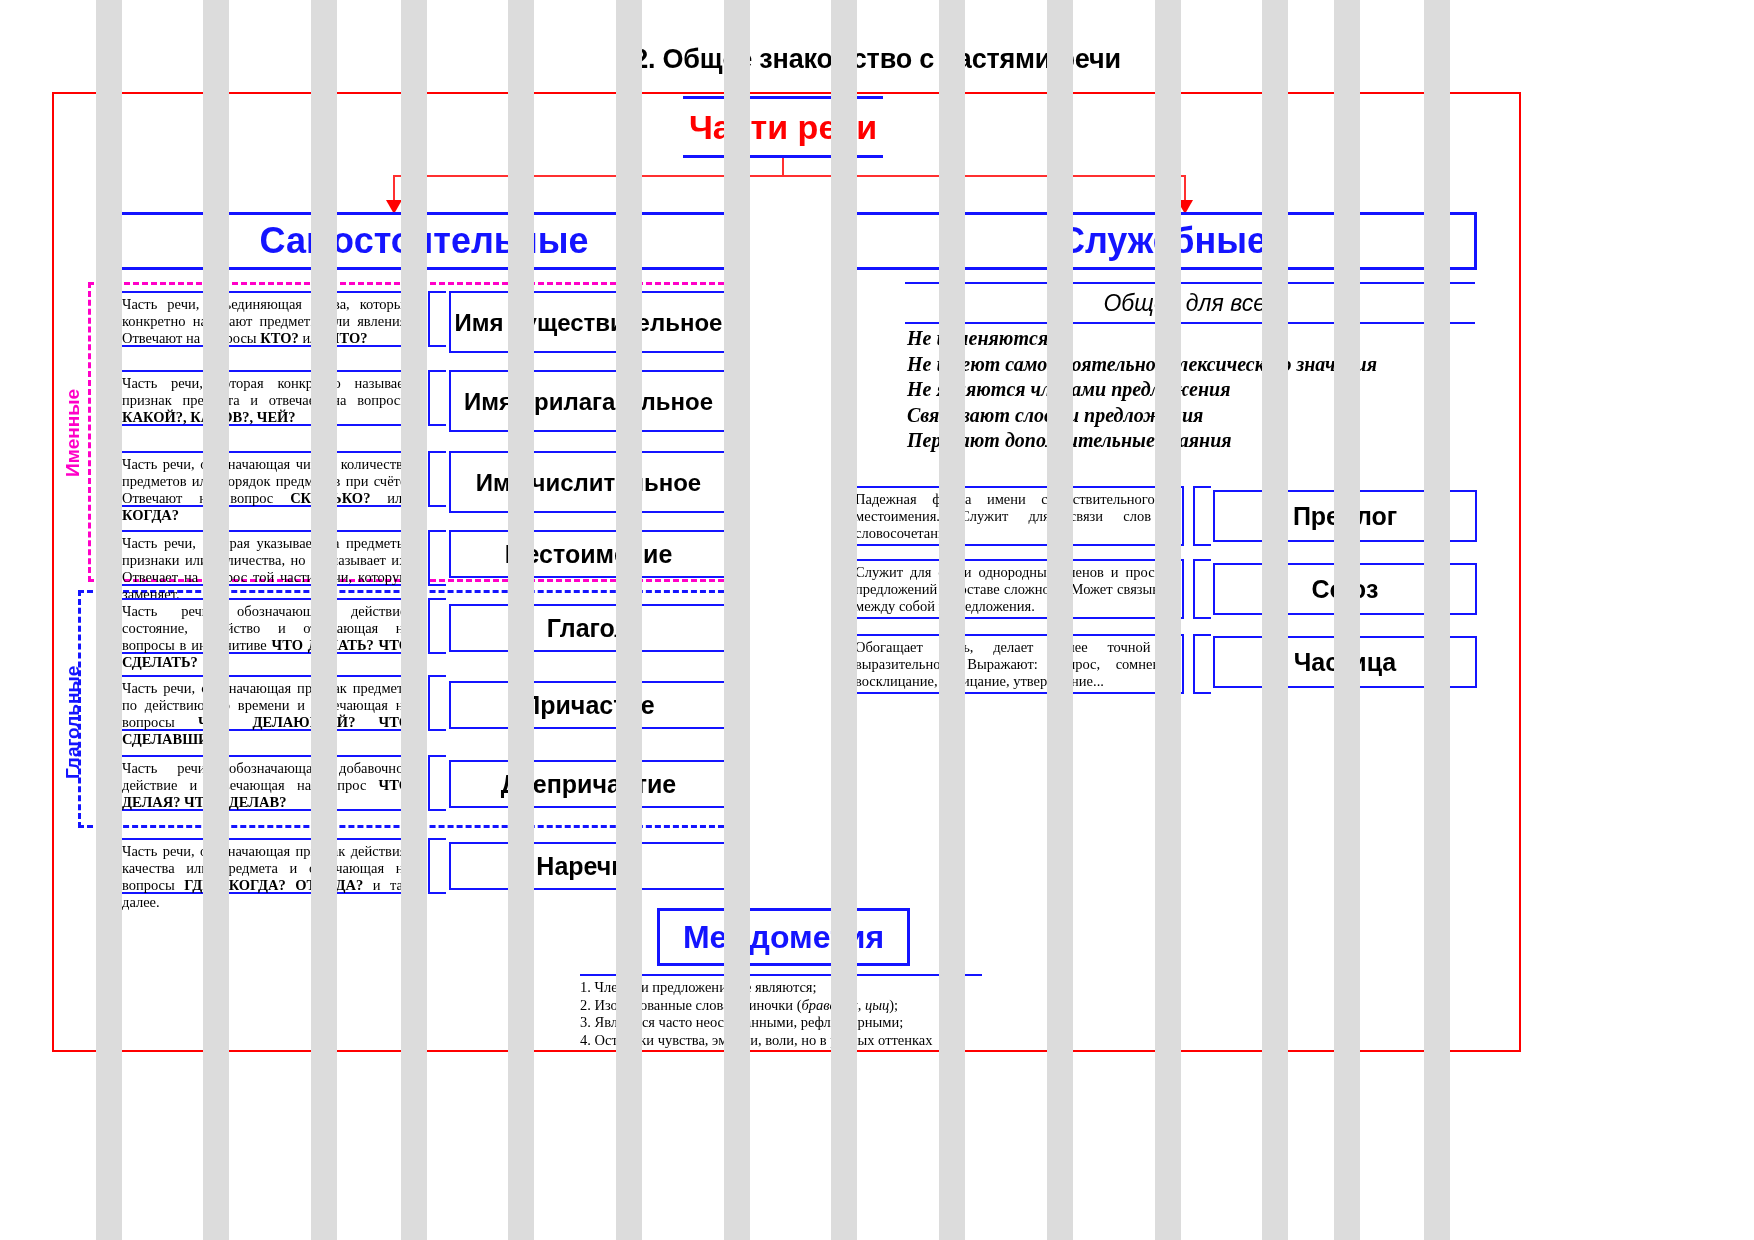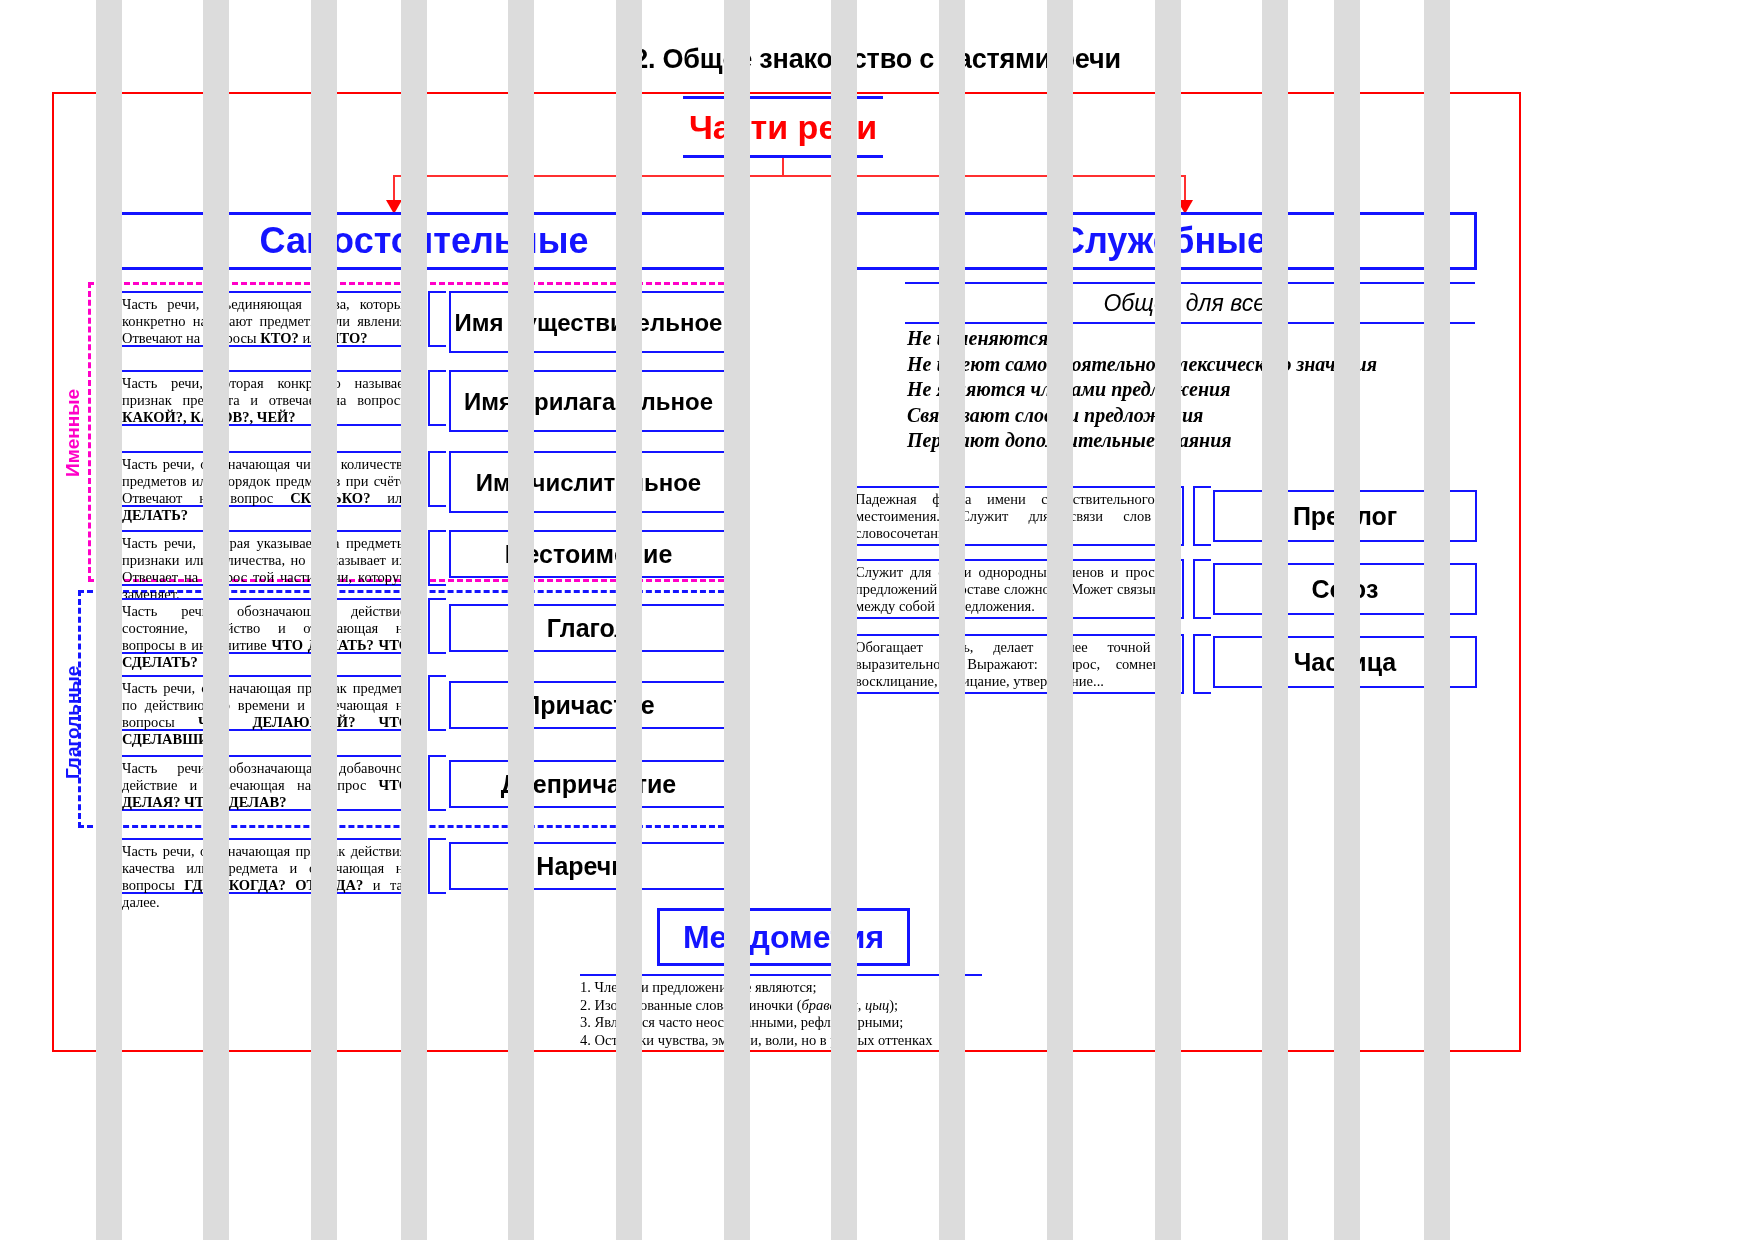--- a/index.html
+++ b/index.html
@@ -230,21 +230,21 @@
   <div class="hdr" id="independent-header">Самостоятельные</div>
   <div id="service-header" class="bluebox">Служебные</div>
 
   <div class="group-bracket" id="nominal-bracket"></div>
   <div class="group-bracket" id="verbal-bracket"></div>
   <div class="side-label" id="label-nominal">Именные</div>
   <div class="side-label" id="label-verbal">Глагольные</div>
 
   <div class="desc" style="left:118px;top:291px;width:296px;height:56px;">Часть речи, объединяющая слова, которые конкретно называют предметы или явления. Отвечают на вопросы <b>КТО?</b> или <b>ЧТО?</b></div>
   <div class="desc" style="left:118px;top:370px;width:296px;height:56px;">Часть речи, которая конкретно называет признак предмета и отвечает на вопросы <b>КАКОЙ?, КАКОВ?, ЧЕЙ?</b></div>
-  <div class="desc" style="left:118px;top:451px;width:296px;height:56px;">Часть речи, обозначающая число, количество предметов или порядок предметов при счёте. Отвечают на вопрос <b>СКОЛЬКО?</b> или <b>ДЕЛАТЬ?</b></div>
+  <div class="desc" style="left:118px;top:451px;width:296px;height:56px;">Часть речи, обозначающая число, количество предметов или порядок предметов при счёте. Отвечают на вопрос <b>СКОЛЬКО?</b> или <b>КОГДА?</b></div>
   <div class="desc" style="left:118px;top:530px;width:296px;height:56px;">Часть речи, которая указывает на предметы, признаки или количества, но не называет их. Отвечает на вопрос той части речи, которую заменяет.</div>
   <div class="desc" style="left:118px;top:598px;width:296px;height:56px;">Часть речи, обозначающая действие, состояние, свойство и отвечающая на вопросы в инфинитиве <b>ЧТО ДЕЛАТЬ? ЧТО СДЕЛАТЬ?</b></div>
   <div class="desc" style="left:118px;top:675px;width:296px;height:56px;">Часть речи, обозначающая признак предмета по действию, во времени и отвечающая на вопросы <b>ЧТО ДЕЛАЮЩИЙ? ЧТО СДЕЛАВШИЙ?</b></div>
   <div class="desc" style="left:118px;top:755px;width:296px;height:56px;">Часть речи, обозначающая добавочное действие и отвечающая на вопрос <b>ЧТО ДЕЛАЯ? ЧТО СДЕЛАВ?</b></div>
   <div class="desc" style="left:118px;top:838px;width:296px;height:56px;">Часть речи, обозначающая признак действия, качества или предмета и отвечающая на вопросы <b>ГДЕ? КОГДА? ОТКУДА?</b> и так далее.</div>
 
   <div class="stub" style="left:428px;top:291px;width:18px;height:56px;"></div>
   <div class="stub" style="left:428px;top:370px;width:18px;height:56px;"></div>
   <div class="stub" style="left:428px;top:451px;width:18px;height:56px;"></div>
   <div class="stub" style="left:428px;top:530px;width:18px;height:56px;"></div>

